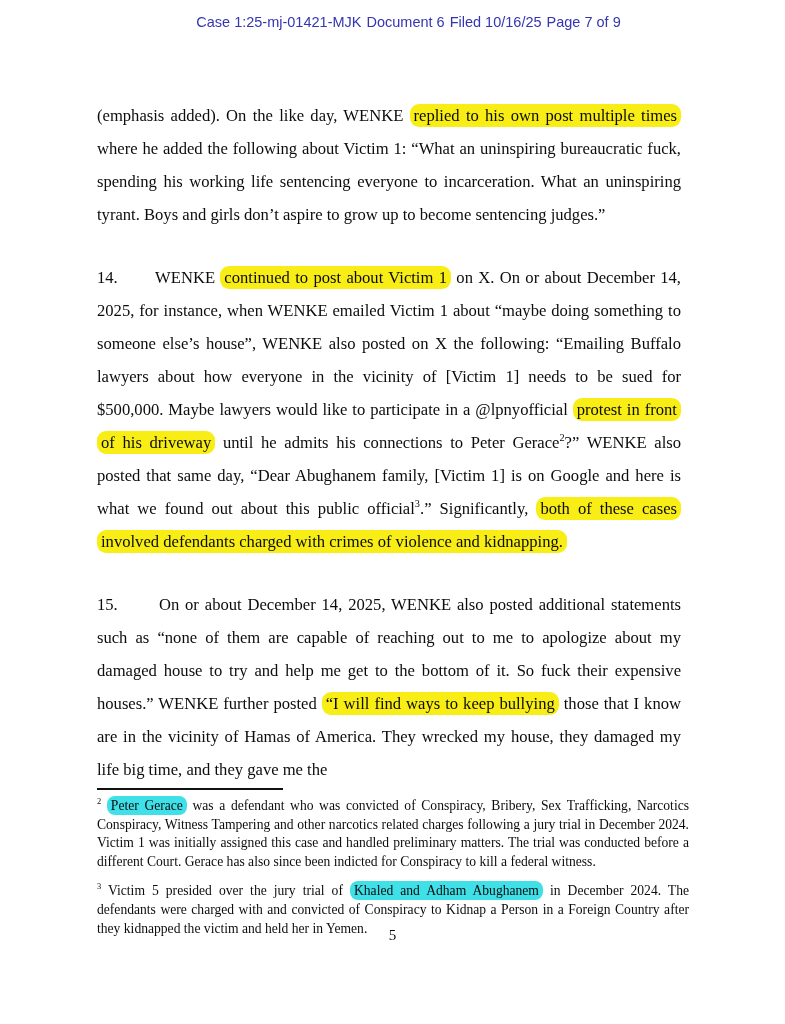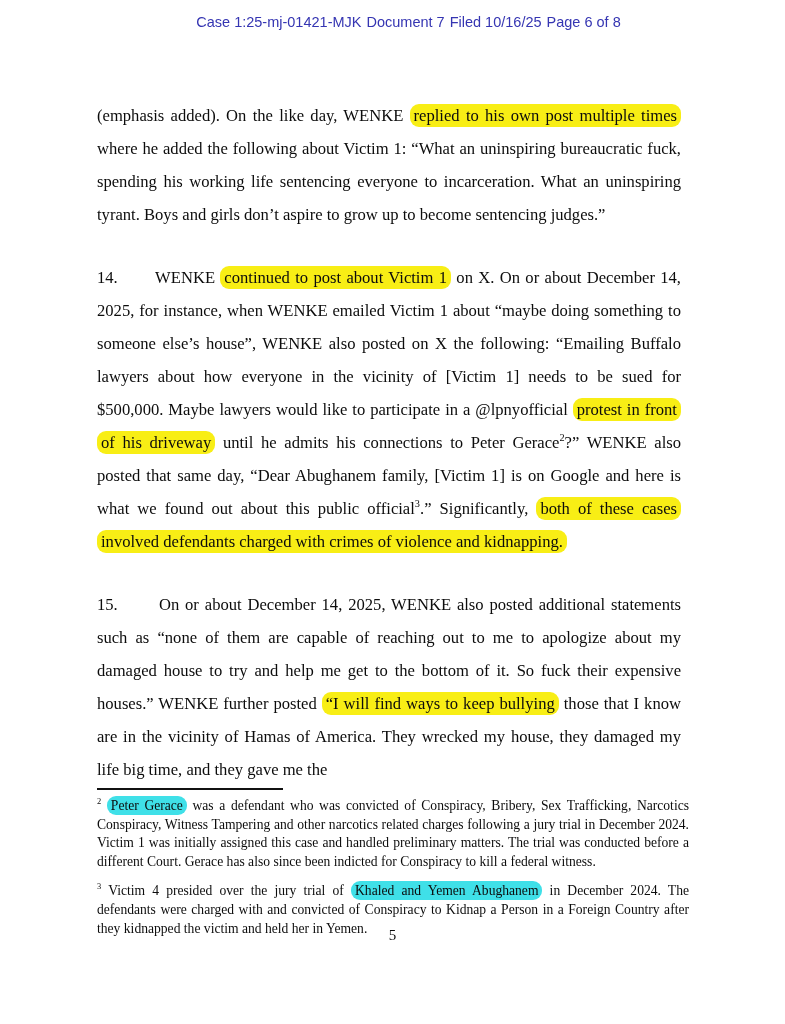--- a/index.html
+++ b/index.html
@@ -35,21 +35,21 @@
   }
   .doc-body p { margin: 0 0 30px 0; }
   .hl {
     padding: 2px 4px;
     border-radius: 9px;
     color: inherit;
     box-decoration-break: clone;
     -webkit-box-decoration-break: clone;
   }
   .hl-y { background: var(--hl-yellow, #f8ee15); }
-  .hl-c { background: var(--hl-cyan, #3fe0e8); }
+  .hl-c { background: var(--hl-cyan, #3fe0e8); border-radius: 8px; }
   sup {
     font-size: 0.62em;
     line-height: 0;
     vertical-align: super;
   }
   .footnotes {
     position: absolute;
     left: 97px;
     top: 788px;
     width: 592px;
@@ -71,30 +71,30 @@
     width: 785px;
     text-align: center;
     font-size: 15px;
   }
 </style>
 </head>
 <body>
 
 <header class="court-header">
   <span>Case 1:25-mj-01421-MJK</span>
-  <span>Document 7</span>
+  <span>Document 6</span>
   <span>Filed 10/16/25</span>
-  <span>Page 6 of 8</span>
+  <span>Page 7 of 9</span>
 </header>
 
 <main class="doc-body">
   <p><span>(emphasis added). On the like day, WENKE </span><mark class="hl hl-y">replied to his own post multiple times</mark><span> where he added the following about Victim 1: “What an uninspiring bureaucratic fuck, spending his working life sentencing everyone to incarceration. What an uninspiring tyrant. Boys and girls don’t aspire to grow up to become sentencing judges.”</span></p>
   <p><span>14.&nbsp;&nbsp;&nbsp;&nbsp;&nbsp;&nbsp;&nbsp;WENKE </span><mark class="hl hl-y">continued to post about Victim 1</mark><span> on X. On or about December 14, 2025, for instance, when WENKE emailed Victim 1 about “maybe doing something to someone else’s house”, WENKE also posted on X the following: “Emailing Buffalo lawyers about how everyone in the vicinity of [Victim 1] needs to be sued for $500,000. Maybe lawyers would like to participate in a @lpnyofficial </span><mark class="hl hl-y">protest in front of his driveway</mark><span> until he admits his connections to Peter Gerace</span><sup>2</sup><span>?” WENKE also posted that same day, “Dear Abughanem family, [Victim 1] is on Google and here is what we found out about this public official</span><sup>3</sup><span>.” Significantly, </span><mark class="hl hl-y">both of these cases involved defendants charged with crimes of violence and kidnapping.</mark></p>
   <p><span>15.&nbsp;&nbsp;&nbsp;&nbsp;&nbsp;&nbsp;&nbsp;On or about December 14, 2025, WENKE also posted additional statements such as “none of them are capable of reaching out to me to apologize about my damaged house to try and help me get to the bottom of it. So fuck their expensive houses.” WENKE further posted </span><mark class="hl hl-y">“I will find ways to keep bullying</mark><span> those that I know are in the vicinity of Hamas of America. They wrecked my house, they damaged my life big time, and they gave me the</span></p>
 </main>
 
 <section class="footnotes">
   <hr class="footnote-separator">
   <div class="footnote"><sup>2</sup><span> </span><mark class="hl hl-c">Peter Gerace</mark><span> was a defendant who was convicted of Conspiracy, Bribery, Sex Trafficking, Narcotics Conspiracy, Witness Tampering and other narcotics related charges following a jury trial in December 2024. Victim 1 was initially assigned this case and handled preliminary matters. The trial was conducted before a different Court. Gerace has also since been indicted for Conspiracy to kill a federal witness.</span></div>
-  <div class="footnote"><sup>3</sup><span> Victim 4 presided over the jury trial of </span><mark class="hl hl-c">Khaled and Yemen Abughanem</mark><span> in December 2024. The defendants were charged with and convicted of Conspiracy to Kidnap a Person in a Foreign Country after they kidnapped the victim and held her in Yemen.</span></div>
+  <div class="footnote"><sup>3</sup><span> Victim 5 presided over the jury trial of </span><mark class="hl hl-c">Khaled and Adham Abughanem</mark><span> in December 2024. The defendants were charged with and convicted of Conspiracy to Kidnap a Person in a Foreign Country after they kidnapped the victim and held her in Yemen.</span></div>
 </section>
 
 <div class="page-number">5</div>
 
 </body></html>

